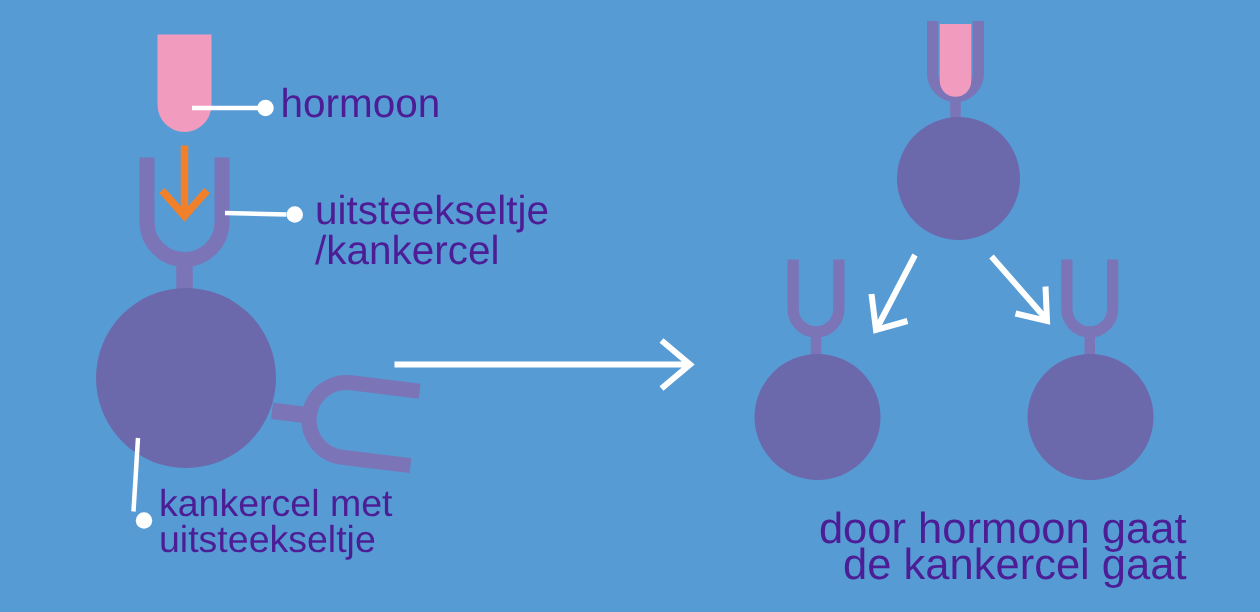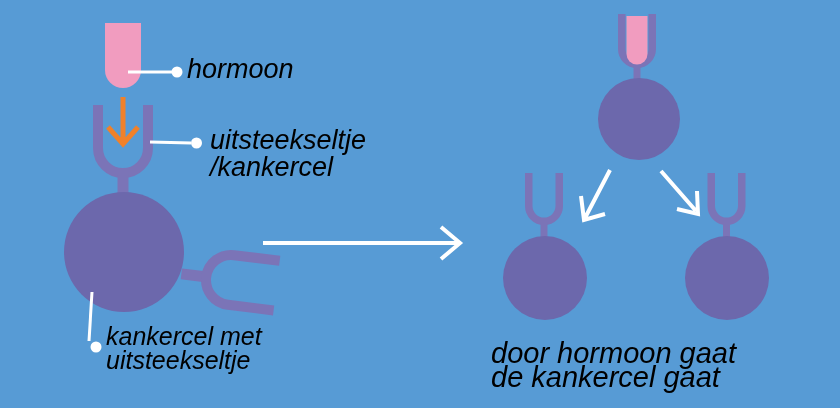--- a/index.html
+++ b/index.html
@@ -6,30 +6,29 @@
   .stage {
     position:relative;
     width:840px; height:408px;
     background:#579BD5;
     overflow:hidden;
     font-family:"Liberation Sans", sans-serif;
   }
   .stage svg { position:absolute; left:0; top:0; }
   .label {
     position:absolute;
-    color:#000000;
+    color:#4c1d95;
     font-family:"Liberation Sans", sans-serif;
     white-space:nowrap;
-    font-style:italic;
   }
   .label span { display:block; }
   #lbl-hormoon      { left:187px; top:55px;  font-size:27px; line-height:28px; }
   #lbl-receptor     { left:210px; top:127px; font-size:27px; line-height:27px; }
   #lbl-kankercel    { left:106px; top:324px; font-size:25px; line-height:24px; }
-  #lbl-delen        { left:491px; top:341px; width:300px; font-size:29px; line-height:24px; text-align:left; }
+  #lbl-delen        { left:491px; top:341px; width:300px; font-size:29px; line-height:24px; text-align:right; }
 </style>
 </head>
 <body>
 
 <div class="stage">
 
   <svg width="840" height="408" viewBox="0 0 840 408">
 
     <path d="M105,23 h36 v47 a18,18 0 0 1 -36,0 Z" fill="#F19CBF"></path>
 

